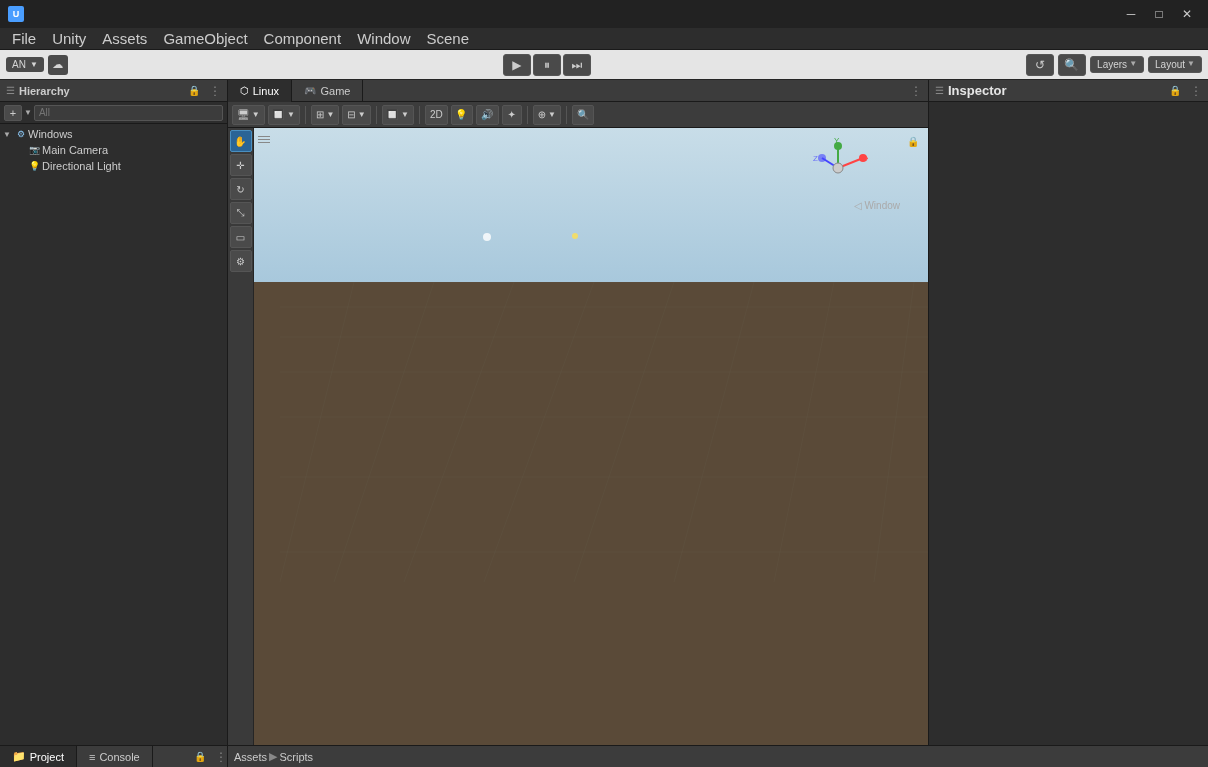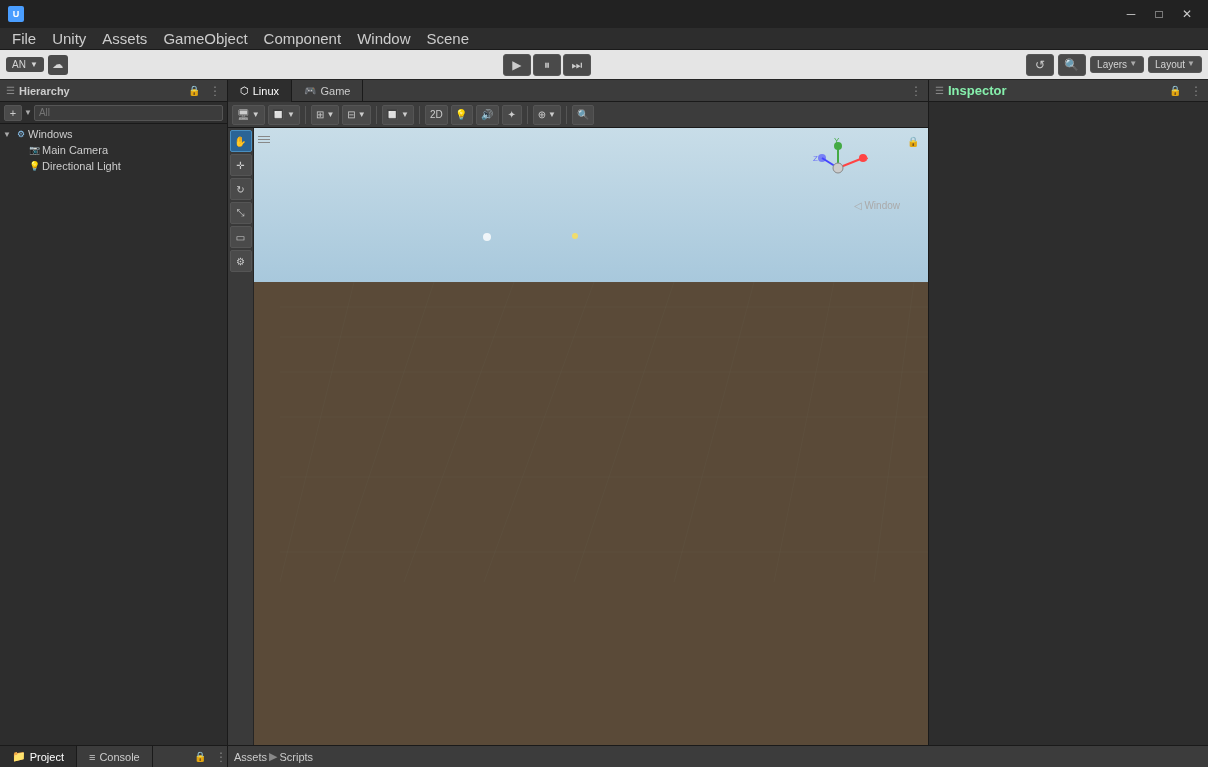--- a/index.html
+++ b/index.html
@@ -55,21 +55,21 @@
     #scene-gizmo { position: absolute; top: 10px; right: 60px; width: 60px; height: 60px; }
     #persp-label { position: absolute; top: 72px; right: 28px; font-size: 10px; color: #aaa; }
     .scene-lock-icon { position: absolute; top: 8px; right: 8px; font-size: 10px; color: #aaa; }
     #scene-left-tools { position: absolute; left: 0; top: 0; bottom: 0; width: 26px; background: #3a3a3a; display: flex; flex-direction: column; align-items: center; padding: 2px 0; gap: 2px; border-right: 1px solid #252525; }
     .scene-left-btn { width: 22px; height: 22px; background: #4a4a4a; border-radius: 2px; display: flex; align-items: center; justify-content: center; cursor: pointer; font-size: 10px; color: #ccc; border: 1px solid #555; }
     .scene-left-btn.active { background: #2a6496; border-color: #4a8fc0; }
 
     
     #inspector { width: 280px; background: #2d2d2d; border-left: 1px solid #1a1a1a; display: flex; flex-direction: column; flex-shrink: 0; }
     #inspector-header { height: 22px; background: #3c3c3c; display: flex; align-items: center; padding: 0 6px; border-bottom: 1px solid #1a1a1a; gap: 4px; }
-    #inspector-title { font-size: 13px; font-weight: bold; color: #86efac; }
+    #inspector-title { font-size: 13px; font-weight: bold; color: #e5e5e5; }
     #inspector-content { flex: 1; }
 
     
     #bottom-layout { height: 270px; display: flex; border-top: 1px solid #1a1a1a; }
     #bottom-left { width: 228px; background: #2d2d2d; border-right: 1px solid #1a1a1a; display: flex; flex-direction: column; flex-shrink: 0; }
     #bottom-tabs { height: 22px; background: #3c3c3c; display: flex; align-items: center; border-bottom: 1px solid #1a1a1a; }
     .bottom-tab { height: 22px; padding: 0 12px; display: flex; align-items: center; gap: 4px; cursor: pointer; font-size: 11px; color: #cccccc; border-right: 1px solid #1a1a1a; }
     .bottom-tab.active { background: #2d2d2d; color: white; }
     .bottom-add-btn { width: 18px; height: 16px; background: #4a4a4a; border: 1px solid #555; border-radius: 2px; display: flex; align-items: center; justify-content: center; cursor: pointer; font-size: 11px; color: #ccc; }
 

